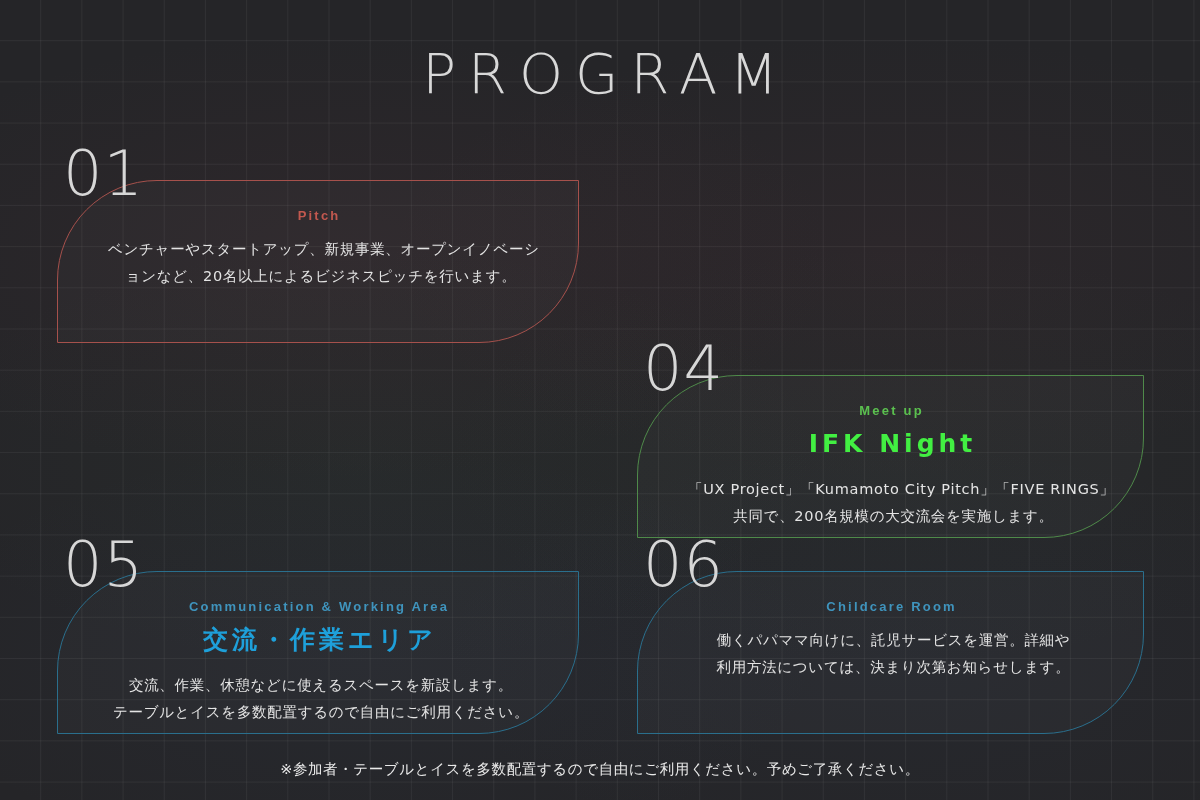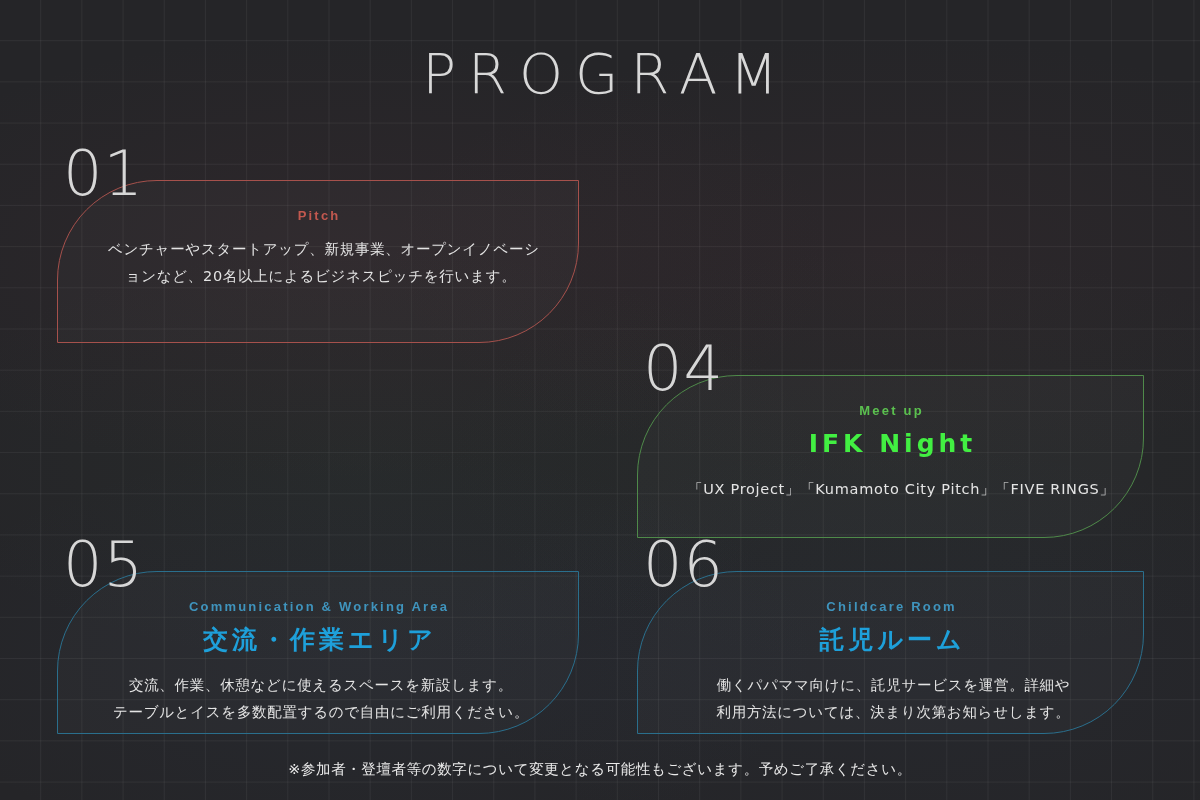--- a/index.html
+++ b/index.html
@@ -160,43 +160,43 @@
 
 
 
   <div class="card accent-green col-r row-2">
     <div class="num">04</div>
     <div class="body">
       <div class="eyebrow">Meet up</div>
       <div class="heading">IFK Night</div>
       <div class="desc">
         <span class="line">「UX Project」「Kumamoto City Pitch」「FIVE RINGS」</span>
+        <span class="line">共同で、200名規模の大交流会を実施します。</span>
       </div>
     </div>
   </div>
 
   <div class="card accent-blue col-l row-3">
     <div class="num">05</div>
     <div class="body">
       <div class="eyebrow">Communication &amp; Working Area</div>
       <div class="heading">交流・作業エリア</div>
       <div class="desc">
         <span class="line">交流、作業、休憩などに使えるスペースを新設します。</span>
         <span class="line">テーブルとイスを多数配置するので自由にご利用ください。</span>
       </div>
     </div>
   </div>
 
   <div class="card accent-blue col-r row-3">
     <div class="num">06</div>
     <div class="body">
       <div class="eyebrow">Childcare Room</div>
-      <div class="heading">託児ルーム</div>
       <div class="desc">
         <span class="line">働くパパママ向けに、託児サービスを運営。詳細や</span>
         <span class="line">利用方法については、決まり次第お知らせします。</span>
       </div>
     </div>
   </div>
 
-  <div id="footnote">※参加者・登壇者等の数字について変更となる可能性もございます。予めご了承ください。</div>
+  <div id="footnote">※参加者・テーブルとイスを多数配置するので自由にご利用ください。予めご了承ください。</div>
 
 </div>
 
 </body></html>

